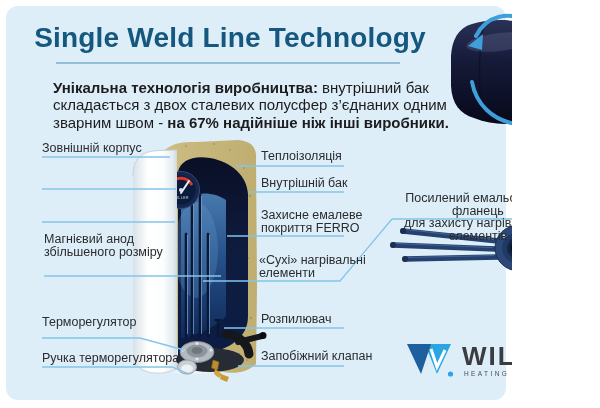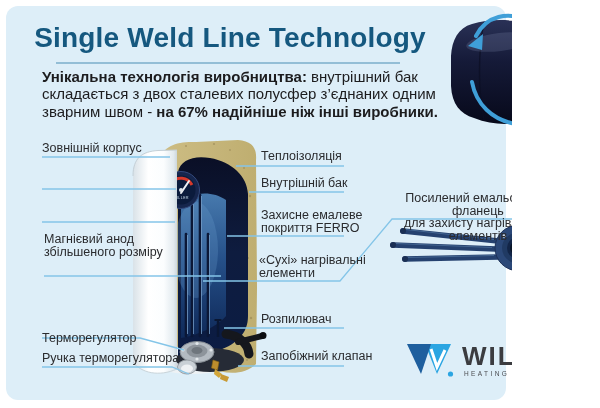--- a/index.html
+++ b/index.html
@@ -2,28 +2,28 @@
 <html><head>
 <meta charset="utf-8">
 <style>
   html,body{margin:0;padding:0;}
   body{width:600px;height:408px;background:#ffffff;font-family:"Liberation Sans",sans-serif;}
   .page{position:relative;width:512px;height:408px;overflow:hidden;}
   .panel{position:absolute;left:6px;top:6px;right:6px;bottom:8px;background:#ddeef8;border-radius:12px;}
   .title{position:absolute;left:20px;top:22px;width:420px;margin:0;text-align:center;
          font-size:28px;font-weight:bold;color:#15587f;letter-spacing:.2px;z-index:2;}
   .divider{position:absolute;left:56px;top:62px;width:344px;height:2px;background:#93bed6;z-index:2;}
-  .intro{position:absolute;left:42px;top:68px;width:407px;margin:0;font-size:15px;
+  .intro{position:absolute;left:42px;top:68px;width:407px;margin:11px;font-size:15px;
          line-height:17.4px;color:#1c1c1e;z-index:2;}
   .callout-label{position:absolute;font-size:12.5px;line-height:13px;color:#2a2b2e;
          white-space:pre-line;z-index:6;}
   .flange-label{position:absolute;left:380px;top:192px;width:196px;text-align:center;
          font-size:12.5px;line-height:12.5px;color:#2a2b2e;white-space:pre-line;z-index:6;}
   .l1{left:42px;top:142px}.l2{left:42px;top:162px}.l3{left:42px;top:195px}
-  .l4{left:44px;top:233px}.l5{left:42px;top:332px}.l6{left:42px;top:352px}
+  .l4{left:44px;top:233px}.l5{left:42px;top:316px}.l6{left:42px;top:352px}
   .r1{left:261px;top:150px}.r2{left:261px;top:177px}.r3{left:261px;top:209px}
   .r4{left:259px;top:254px}.r5{left:261px;top:313px}.r6{left:261px;top:350px}
   .overlay{position:absolute;left:0;top:0;width:600px;height:408px;z-index:5;pointer-events:none;}
   .boiler{position:absolute;left:126px;top:138px;width:142px;height:258px;z-index:3;}
   .tank{position:absolute;left:438px;top:8px;width:152px;height:124px;z-index:3;}
   .flange{position:absolute;left:386px;top:222px;width:172px;height:50px;z-index:3;}
   .logo{position:absolute;left:403px;top:341px;display:flex;align-items:flex-start;gap:7px;z-index:4;}
   .logo-mark{width:52px;height:38px;flex:0 0 auto;}
   .logo-name{font-size:26px;line-height:26px;font-weight:bold;letter-spacing:2px;color:#3b3c40;margin-top:2px;}
   .logo-tagline{font-size:6.5px;letter-spacing:2.4px;color:#4b4c50;padding-left:2px;margin-top:1px;}

